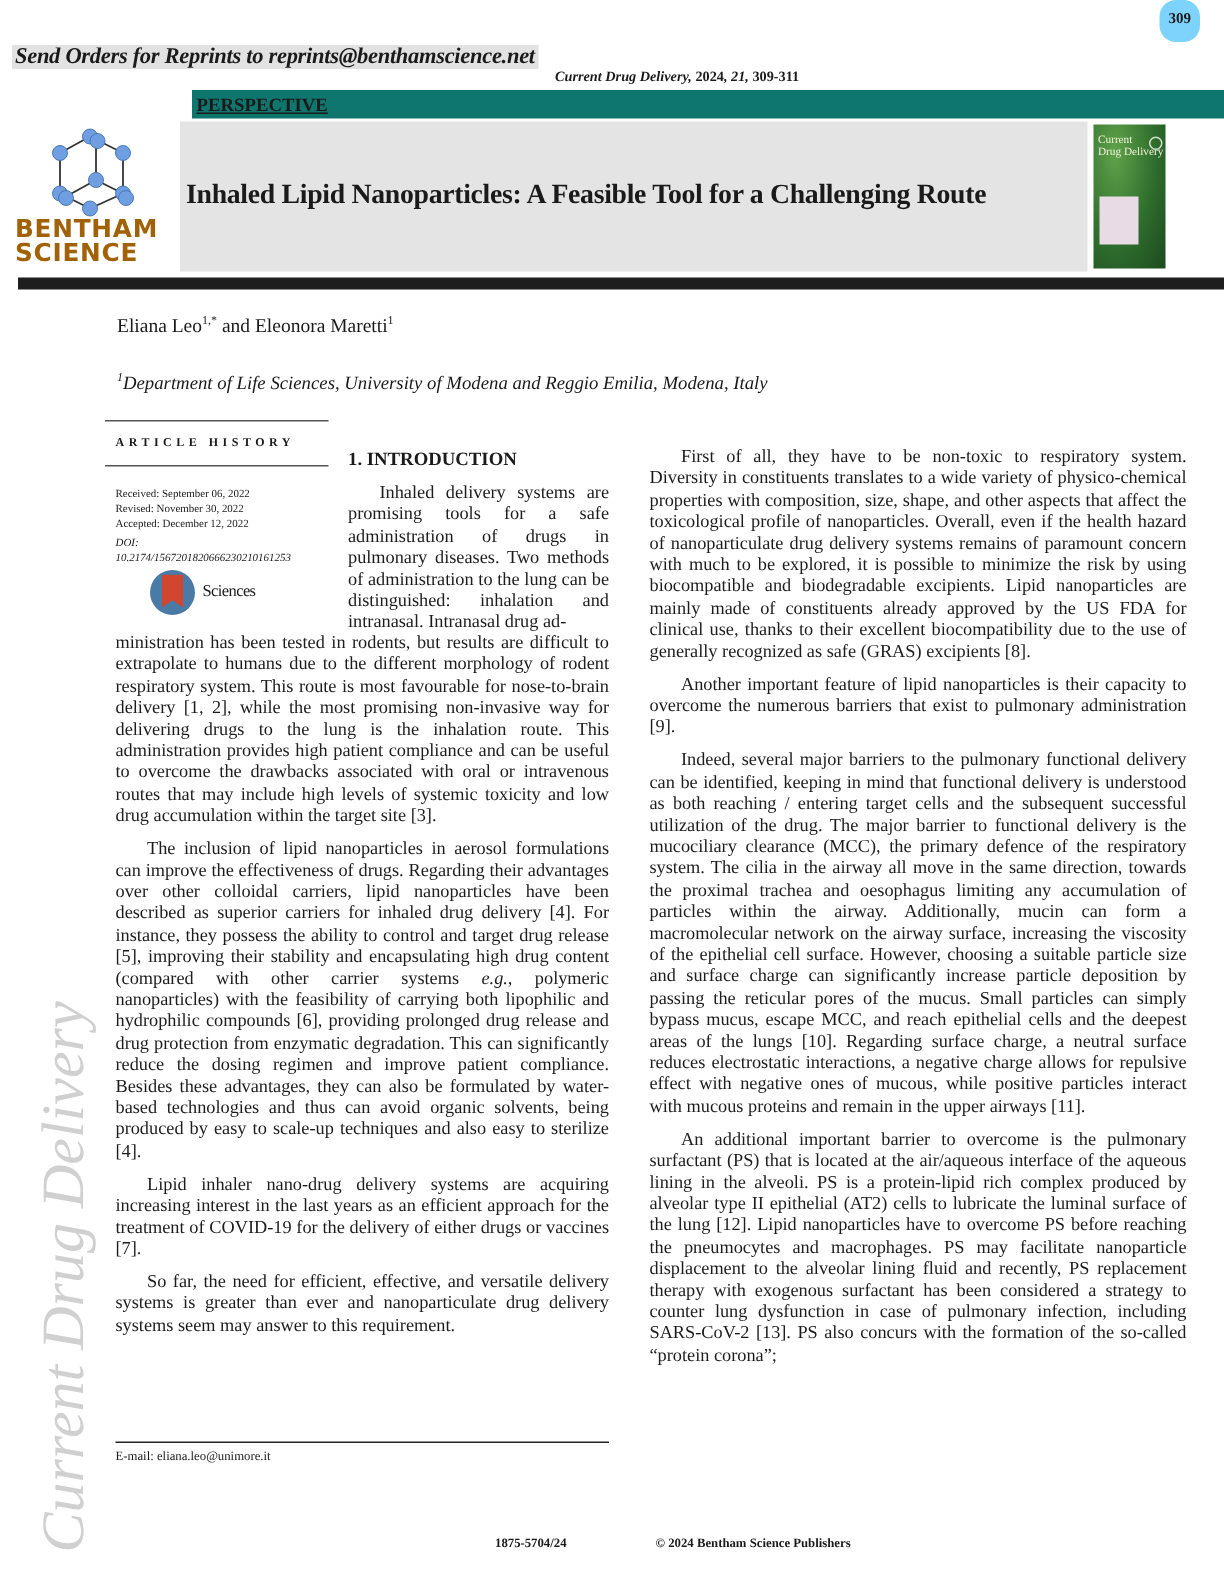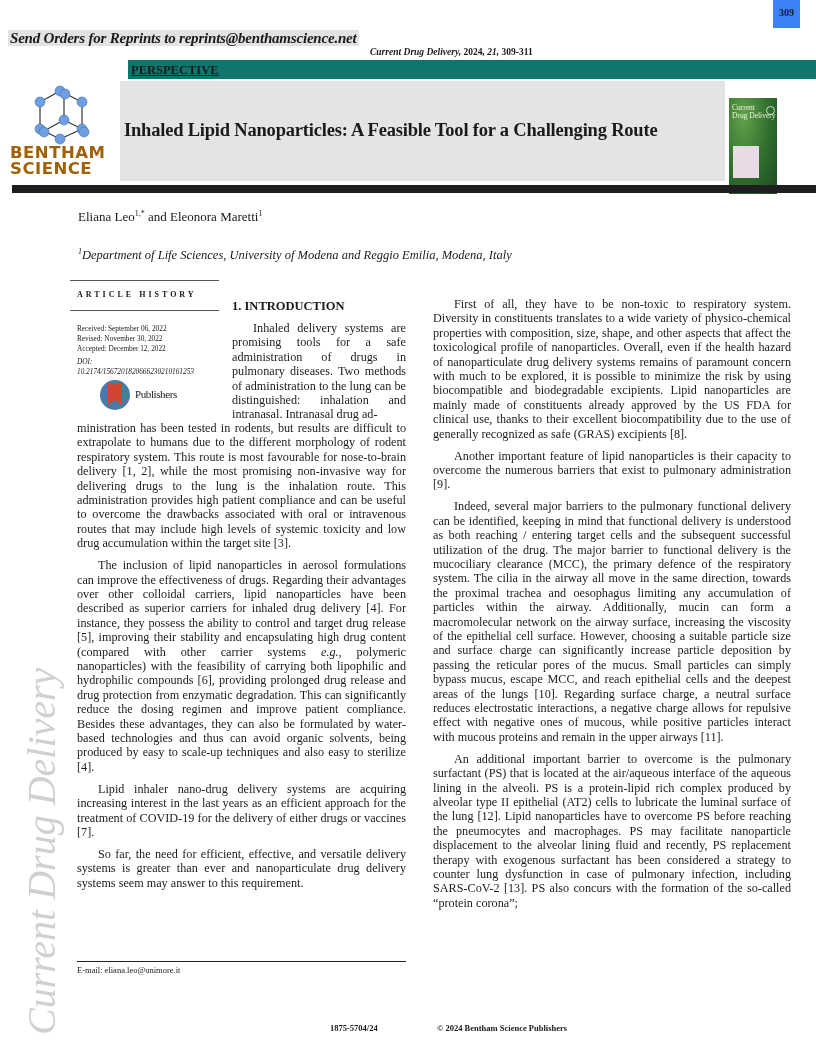--- a/index.html
+++ b/index.html
@@ -3,22 +3,22 @@
 <meta charset="utf-8">
 <style>
   html, body { margin: 0; padding: 0; }
   body {
     width: 816px; height: 1056px; position: relative; overflow: hidden;
     background: #ffffff; color: #1a1a1a;
     font-family: "Liberation Serif", "DejaVu Serif", serif;
   }
   .abs { position: absolute; }
   .page-num {
-    left: 773px; top: 0; width: 27px; height: 28px; background: #3b82f6;
-    font-weight: bold; font-size: 10px; text-align: center; line-height: 26px;
+    left: 773px; top: 0; width: 27px; height: 28px; background: #7dd3fc;
+    font-weight: bold; font-size: 10px; text-align: center; line-height: 26px; border-radius: 11px;
   }
   .reprints {
     left: 8px; top: 30px; height: 16px; padding: 0 2px; background: #e2e2e2;
     font-weight: bold; font-style: italic; font-size: 15px; line-height: 16px; letter-spacing: -0.2px;
   }
   .journal-line {
     left: 370px; top: 45px; font-style: italic; font-weight: bold; font-size: 9.5px; line-height: 14px;
   }
   .journal-line .vol { font-style: italic; }
   .persp-bar {
@@ -27,21 +27,20 @@
   }
   .title-bar {
     left: 120px; top: 81px; width: 605px; height: 100px; background: #e4e4e4;
   }
   .title {
     left: 124px; top: 118px; font-weight: bold; font-size: 18.5px; line-height: 24px; letter-spacing: -0.2px; white-space: nowrap;
   }
   .cover {
     left: 729px; top: 83px; width: 48px; height: 96px;
     background: radial-gradient(ellipse at 30% 20%, #5fa24a 0%, #2f6e2d 55%, #1c4a1f 100%);
-    margin-top: 15px;
   }
   .cover .c-title { position: absolute; left: 3px; top: 6px; color: #f3f3d8; font-size: 7.5px; line-height: 8px; font-family: "Liberation Serif", serif; }
   .cover .c-img { position: absolute; left: 4px; top: 48px; width: 26px; height: 32px; background: #e9dbe6; }
   .cover .c-badge { position: absolute; left: 37px; top: 8px; width: 7px; height: 7px; border-radius: 50%; border: 1px solid #cfe0c8; }
   .black-bar { left: 12px; top: 185px; width: 804px; height: 8px; background: #1e1e1e; }
   .logo { left: 20px; top: 82px; width: 95px; height: 70px; }
   .logo-text {
     left: 10px; top: 145px; width: 104px; color: #a16207;
     font-family: "DejaVu Sans", sans-serif; font-weight: bold; font-size: 16.5px; line-height: 16px; letter-spacing: 0.5px;
   }
@@ -150,21 +149,21 @@
   <div>Revised: November 30, 2022</div>
   <div>Accepted: December 12, 2022</div>
 </div>
 <div class="abs doi">
   <div>DOI:</div>
   <div>10.2174/1567201820666230210161253</div>
 </div>
 <div class="abs crossmark">
   <div class="circ"></div>
   <div class="flag"></div>
-  <div class="lbl">Publishers</div>
+  <div class="lbl">Sciences</div>
 </div>
 
 <div class="abs intro-head">1. INTRODUCTION</div>
 <div class="abs body col-left-top">
   <p>Inhaled delivery systems are promising tools for a safe administration of drugs in pulmonary diseases. Two methods of administration to the lung can be distinguished: inhalation and intranasal. Intranasal drug ad-</p>
 </div>
 <div class="abs body col-left">
   <p class="cont">ministration has been tested in rodents, but results are difficult to extrapolate to humans due to the different morphology of rodent respiratory system. This route is most favourable for nose-to-brain delivery [1, 2], while the most promising non-invasive way for delivering drugs to the lung is the inhalation route. This administration provides high patient compliance and can be useful to overcome the drawbacks associated with oral or intravenous routes that may include high levels of systemic toxicity and low drug accumulation within the target site [3].</p>
   <p><span>The inclusion of lipid nanoparticles in aerosol formulations can improve the effectiveness of drugs. Regarding their advantages over other colloidal carriers, lipid nanoparticles have been described as superior carriers for inhaled drug delivery [4]. For instance, they possess the ability to control and target drug release [5], improving their stability and encapsulating high drug content (compared with other carrier systems </span><i>e.g.</i><span>, polymeric nanoparticles) with the feasibility of carrying both lipophilic and hydrophilic compounds [6], providing prolonged drug release and drug protection from enzymatic degradation. This can significantly reduce the dosing regimen and improve patient compliance. Besides these advantages, they can also be formulated by water-based technologies and thus can avoid organic solvents, being produced by easy to scale-up techniques and also easy to sterilize [4].</span></p>
   <p>Lipid inhaler nano-drug delivery systems are acquiring increasing interest in the last years as an efficient approach for the treatment of COVID-19 for the delivery of either drugs or vaccines [7].</p>

